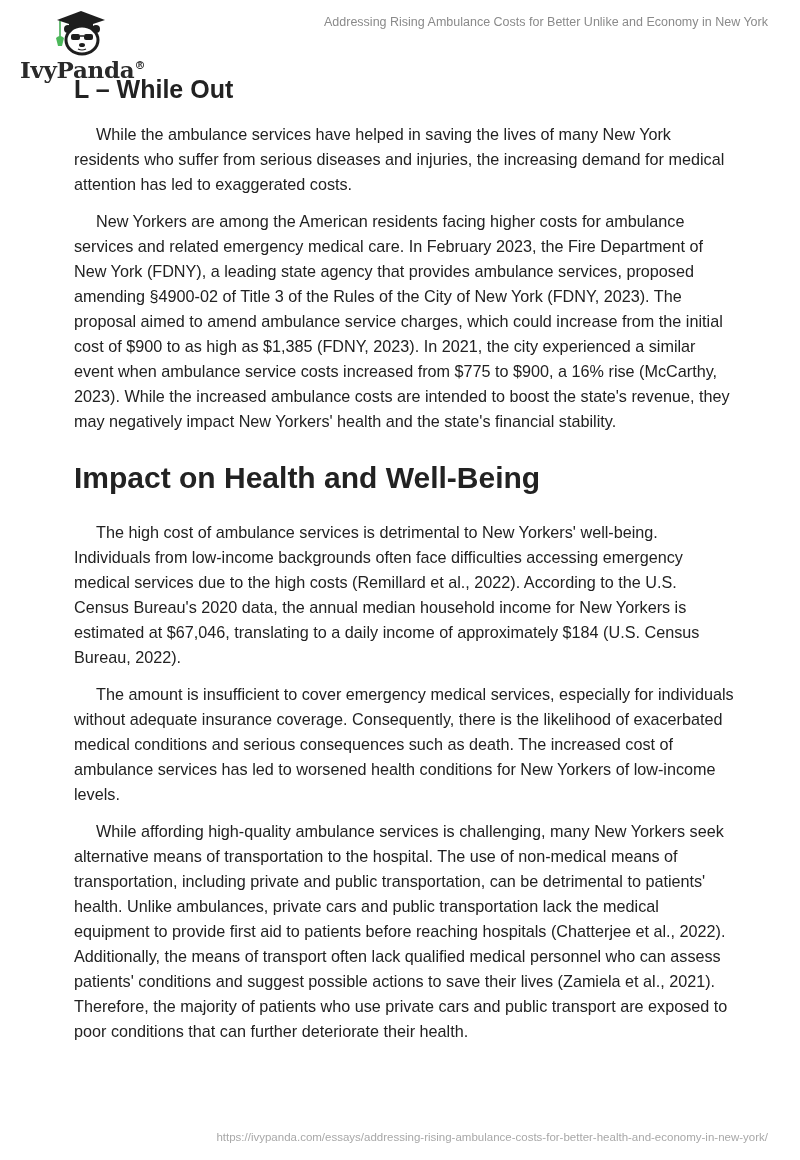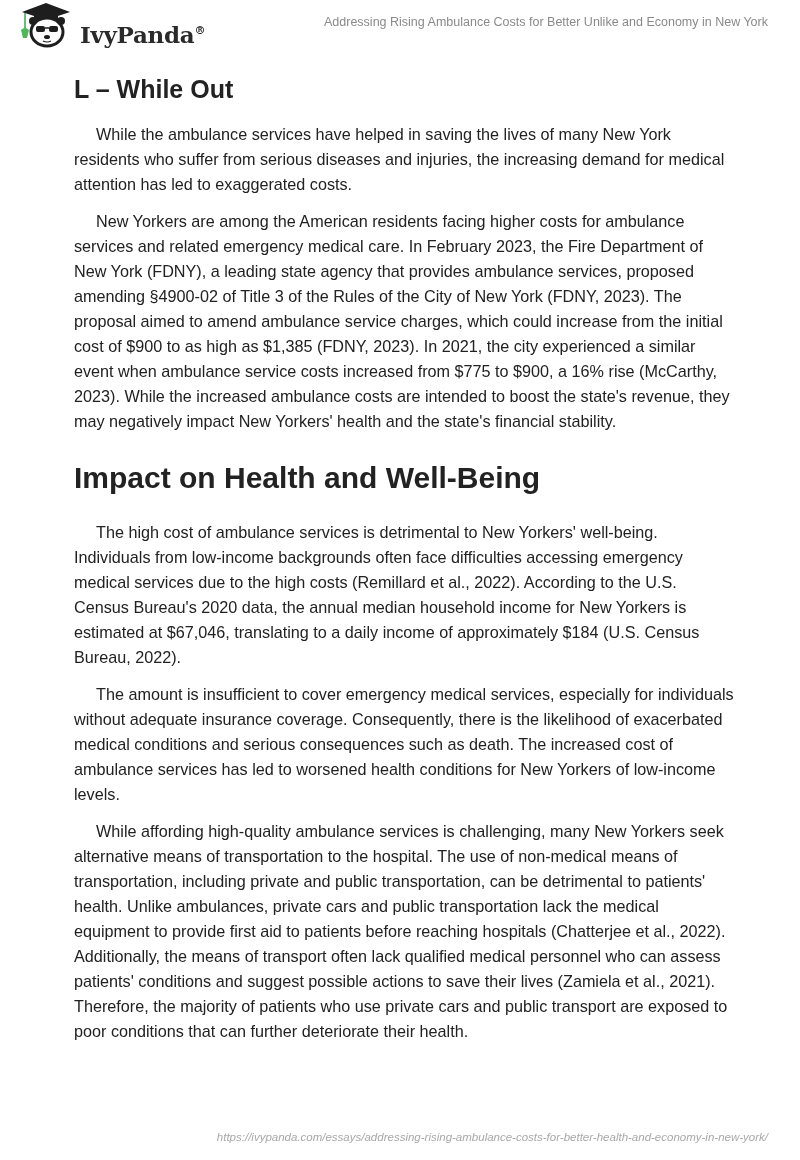--- a/index.html
+++ b/index.html
@@ -1,42 +1,42 @@
 <!DOCTYPE html>
 <html><head>
 <meta charset="utf-8">
 <style>
   html, body { margin: 0; padding: 0; background: #ffffff; }
   body {
     width: 800px; height: 1160px; position: relative; overflow: hidden;
     font-family: "Liberation Sans", sans-serif; color: #222222;
   }
   .header { position: absolute; left: 0; top: 0; width: 800px; height: 60px; }
-  .logo { position: absolute; left: 16px; top: 0; display: flex; align-items: flex-end; }
+  .logo { position: absolute; left: 16px; top: 8px; display: flex; align-items: center; flex-direction: column; }
   .logo svg { width: 60px; height: 48px; }
   .logo-text {
     font-family: "DejaVu Serif", serif; font-weight: bold; font-size: 23px;
     color: #2a2a2a; margin-left: 4px; letter-spacing: -0.3px;
   }
   .logo-text sup { font-size: 11px; vertical-align: super; }
   .doc-title {
     position: absolute; right: 32px; top: 15px; font-size: 12.5px; color: #8a8a8a;
   }
   .content { position: absolute; left: 74px; top: 70px; width: 660px; }
   h2.section-sm {
     font-size: 25px; font-weight: bold; margin: 0 0 14px 0; color: #222; line-height: 38px;
   }
   h2.section-lg {
     font-size: 30px; font-weight: bold; margin: 24px 0 22px 0; color: #222; line-height: 40px;
   }
   p.para {
     font-size: 16.2px; line-height: 25px; margin: 4px 0 12px 0; text-indent: 22px; color: #222;
   }
   .footer-url {
-    position: absolute; right: 32px; top: 1131px; font-size: 11.5px; color: #a8a8a8; font-style: italic;
+    position: absolute; right: 32px; top: 1131px; font-size: 11.5px; color: #a8a8a8;
   }
 </style>
 </head>
 <body>
 
 <div class="header">
   <div class="logo">
     <svg viewBox="0 0 60 48">
 
       <polygon points="6,12 30,3 54,12 30,20" fill="#1e1e1e"></polygon>

